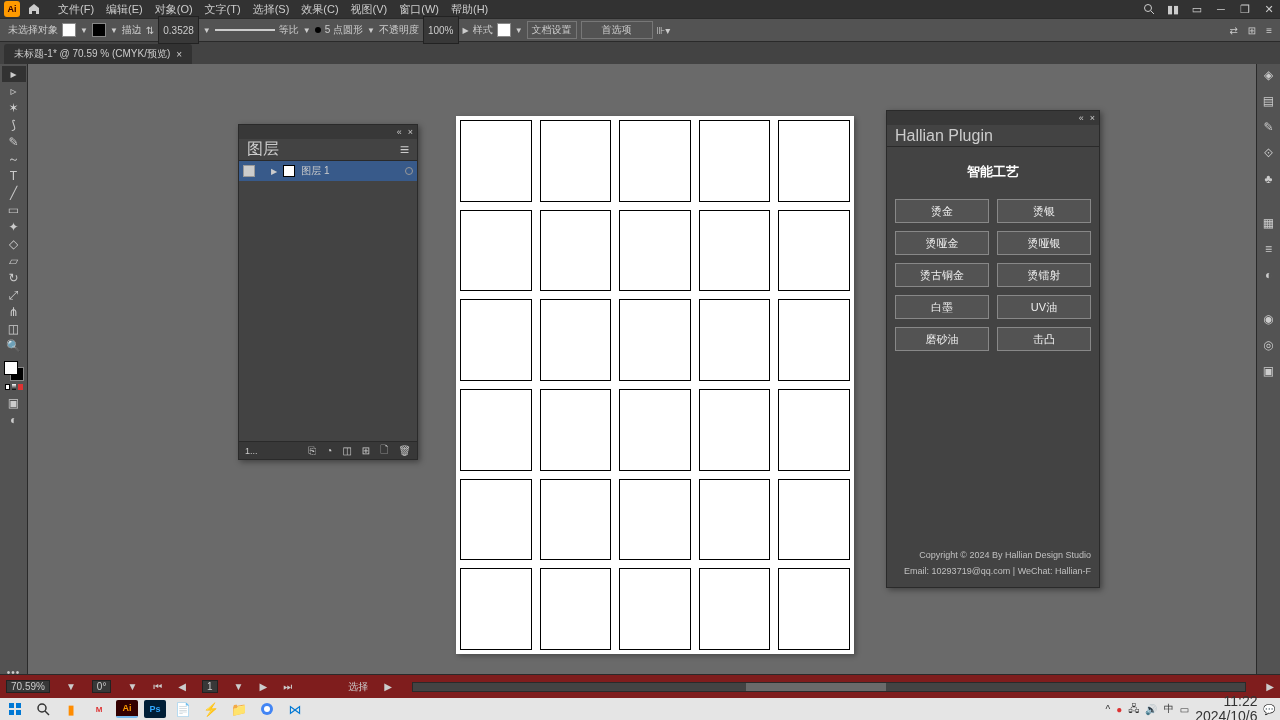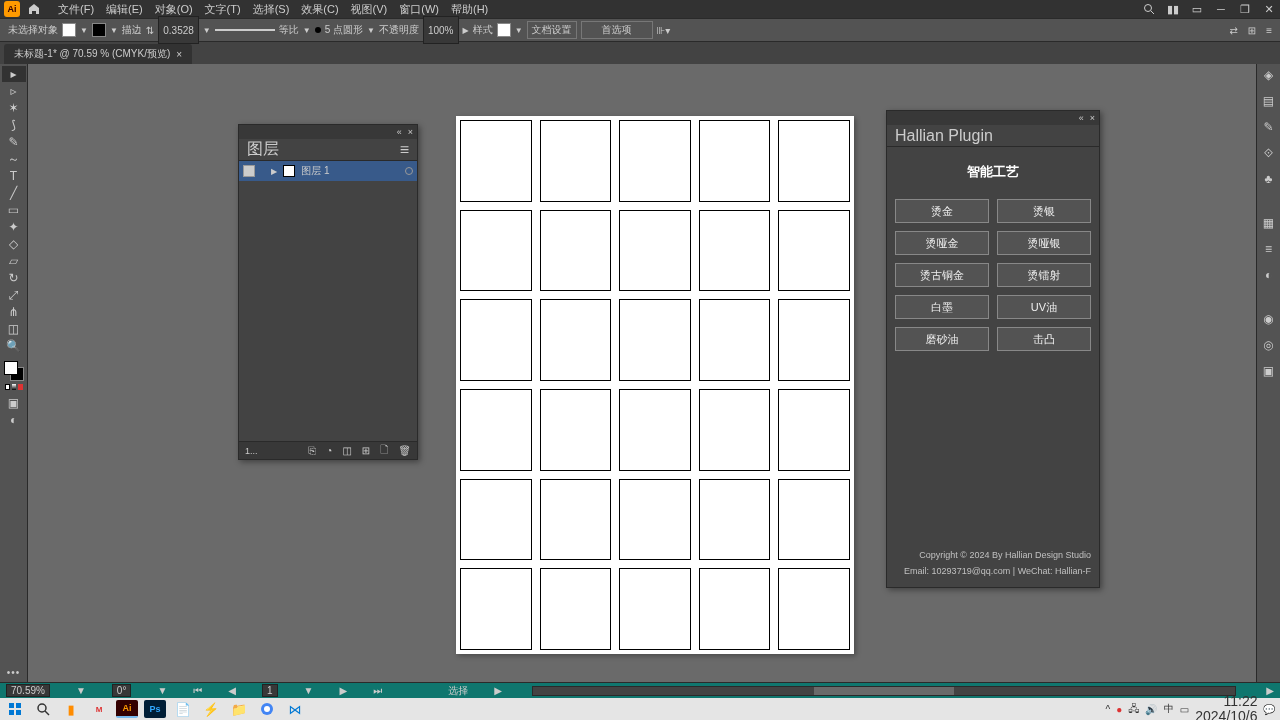--- a/index.html
+++ b/index.html
@@ -69,21 +69,21 @@
 
 
 .plugin { right:156px; top:46px; width:214px; }
 .plugin .p-body { padding:8px; height:440px; display:flex; flex-direction:column; }
 .plugin .title { text-align:center; font-size:13px; font-weight:bold; color:#fff; margin:8px 0 18px; }
 .plugin .btn-grid { display:grid; grid-template-columns:1fr 1fr; gap:8px; }
 .plugin .pbtn { height:24px; border:1px solid #888; background:#535353; display:flex; align-items:center; justify-content:center; font-size:11px; color:#eee; cursor:pointer; }
 .plugin .credit { margin-top:auto; text-align:right; font-size:9px; line-height:1.8; color:#c0c0c0; }
 
 
-.statusbar { position:absolute; left:0; right:0; bottom:22px; height:16px; background:#0f766e; border-top:1px solid #2a2a2a; display:flex; align-items:center; padding:0 6px; gap:26px; font-size:10px; }
+.statusbar { position:absolute; left:0; right:0; bottom:22px; height:24px; background:#7f1d1d; border-top:1px solid #2a2a2a; display:flex; align-items:center; padding:0 6px; gap:16px; font-size:10px; }
 .statusbar .field { background:#383838; border:1px solid #222; height:13px; padding:0 4px; display:flex; align-items:center; }
 .statusbar .scrollbar { flex:1; height:10px; background:#434343; margin:0 4px; position:relative; border:1px solid #2a2a2a; }
 .statusbar .thumb { position:absolute; left:40%; width:140px; height:100%; background:#6a6a6a; }
 
 
 .taskbar { position:absolute; left:0; right:0; bottom:0; height:22px; background:#e5e5e5; display:flex; align-items:center; padding:0 4px; gap:6px; }
 .taskbar .tbicon { width:22px; height:18px; display:flex; align-items:center; justify-content:center; font-size:13px; cursor:pointer; border-radius:2px; }
 .taskbar .tbicon.win { color:#0078d4; }
 .taskbar .tbicon.ai { background:#330000; color:#ff9a00; font-weight:bold; font-size:9px; border-bottom:2px solid #76b9ed; }
 .taskbar .tbicon.ps { background:#001e36; color:#31a8ff; font-weight:bold; font-size:9px; }

